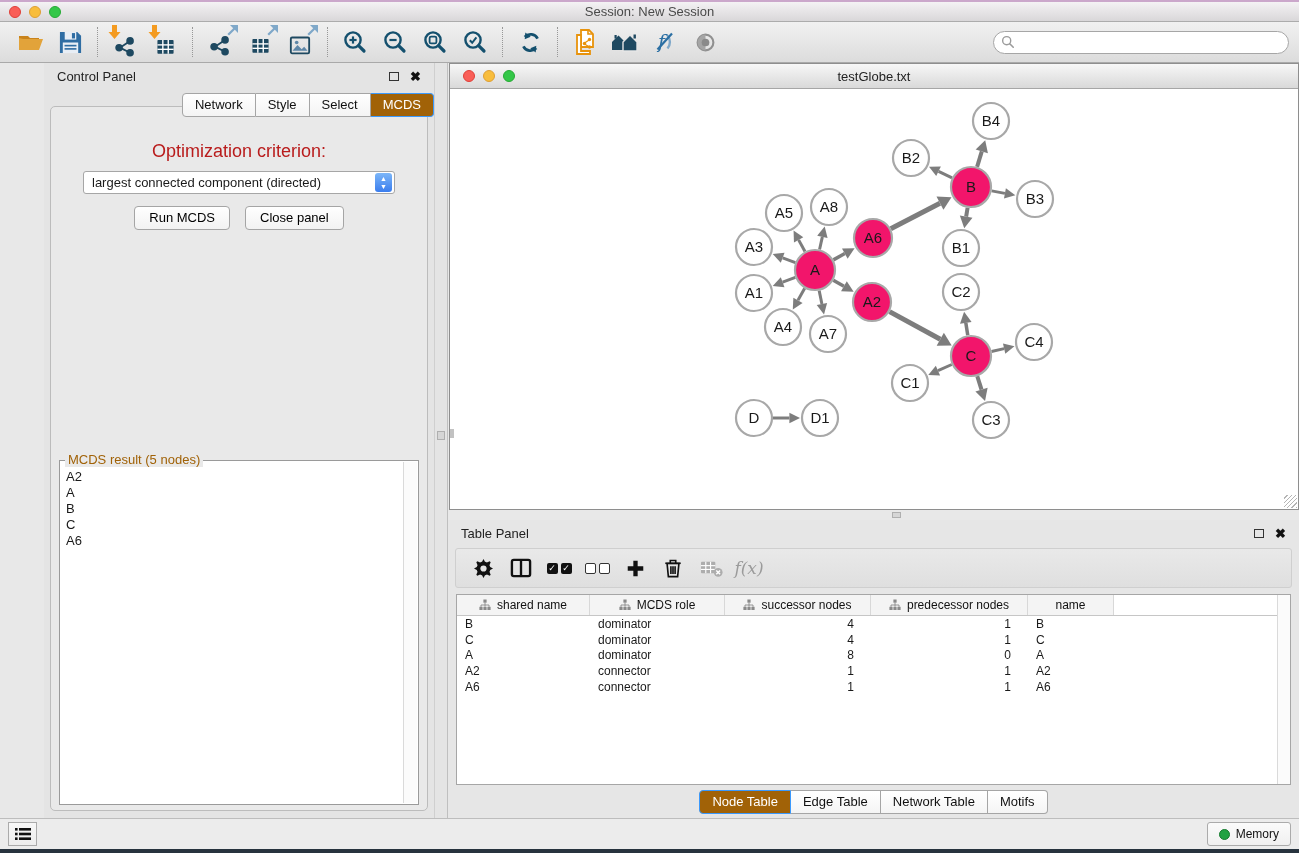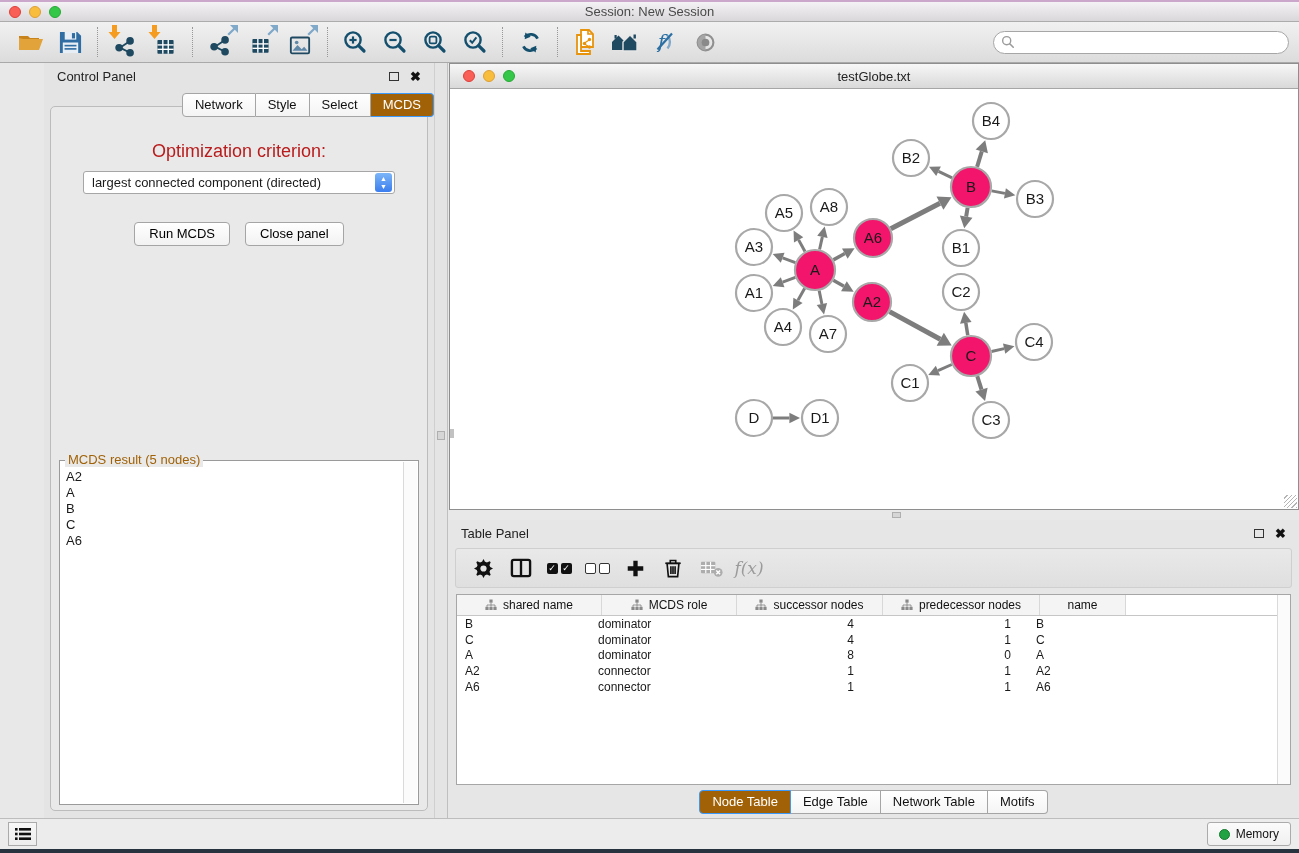--- a/index.html
+++ b/index.html
@@ -45,21 +45,21 @@
   .seg:last-child { border-radius:0 4px 4px 0; }
   .seg.active { background:#a16207; border-color:#3B99FC; color:#fff; }
   .cp-content { flex:1; margin:-11px 6px 7px; border:1px solid #BCBCBC; border-radius:5px; background:#E9E9E9;
     padding-top:34px; display:flex; flex-direction:column; align-items:center; min-height:0; }
   .criterion-label { font-size:18px; color:#b91c1c; }
   .combo { width:312px; height:23px; margin-top:9px; background:#fff; border:1px solid #A6A6A6; border-radius:3px;
     display:flex; align-items:center; font-size:13px; }
   .combo-text { flex:1; padding:0 8px; white-space:nowrap; overflow:hidden; }
   .combo-stepper { width:17px; height:19px; margin-right:2px; border-radius:3px; background:linear-gradient(#7CB6F8,#3A7DEE);
     color:#fff; font-size:7px; line-height:8px; display:flex; flex-direction:column; align-items:center; justify-content:center; }
-  .btn-row { display:flex; gap:15px; margin-top:28px; }
+  .btn-row { display:flex; gap:15px; margin-top:12px; }
   .push-btn { background:linear-gradient(#FFFFFF,#F2F2F2); border:1px solid #A5A5A5; border-radius:4px;
     font-size:13px; padding:3px 14px 4px; font-family:"Liberation Sans",sans-serif; }
   .cp-spacer { flex:1; }
   .groupbox { position:relative; height:345px; align-self:stretch; margin:0 8px 5px; border:1px solid #9A9A9A; background:#fff; flex:0 0 auto; }
   .gb-legend { position:absolute; top:-9px; left:5px; background:#E9E9E9; padding:0 3px; font-size:13px; color:#a16207; }
   .gb-list { position:absolute; left:1px; top:8px; right:16px; bottom:1px; overflow:hidden; font-size:13px; }
   .gb-list div { line-height:16px; padding-left:5px; }
   .gb-scroll { position:absolute; top:1px; right:1px; bottom:1px; width:14px; background:#FBFBFB; border-left:1px solid #DADADA; }
 
   
@@ -514,21 +514,21 @@
                 <circle cx="20" cy="15" r="4.6" fill="#ADADAD"></circle>
                 <path d="M18 13l4 4m0-4l-4 4" stroke="#fff" stroke-width="1.5"></path>
               </svg>
           </div>
           <div class="tp-btn">
             <span class="fx">f(x)</span>
           </div>
         </div>
         <div class="tp-table">
           <div class="thead" id="table-head">
-              <div class="th" style="width: 145px;">
+              <div class="th" style="width: 133px;">
                 <svg width="12" height="12" viewBox="0 0 12 12">
                   <g fill="#8A8A8A">
                     <rect x="4.4" y="0.5" width="3.2" height="3.2"></rect>
                     <rect x="0.4" y="7.8" width="3.2" height="3.2"></rect>
                     <rect x="4.4" y="7.8" width="3.2" height="3.2"></rect>
                     <rect x="8.4" y="7.8" width="3.2" height="3.2"></rect>
                   </g>
                   <path d="M6 3.7v4M2 7.8V6h8v1.8" fill="none" stroke="#8A8A8A" stroke-width="0.9"></path>
                 </svg>
                 <span>shared name</span>

